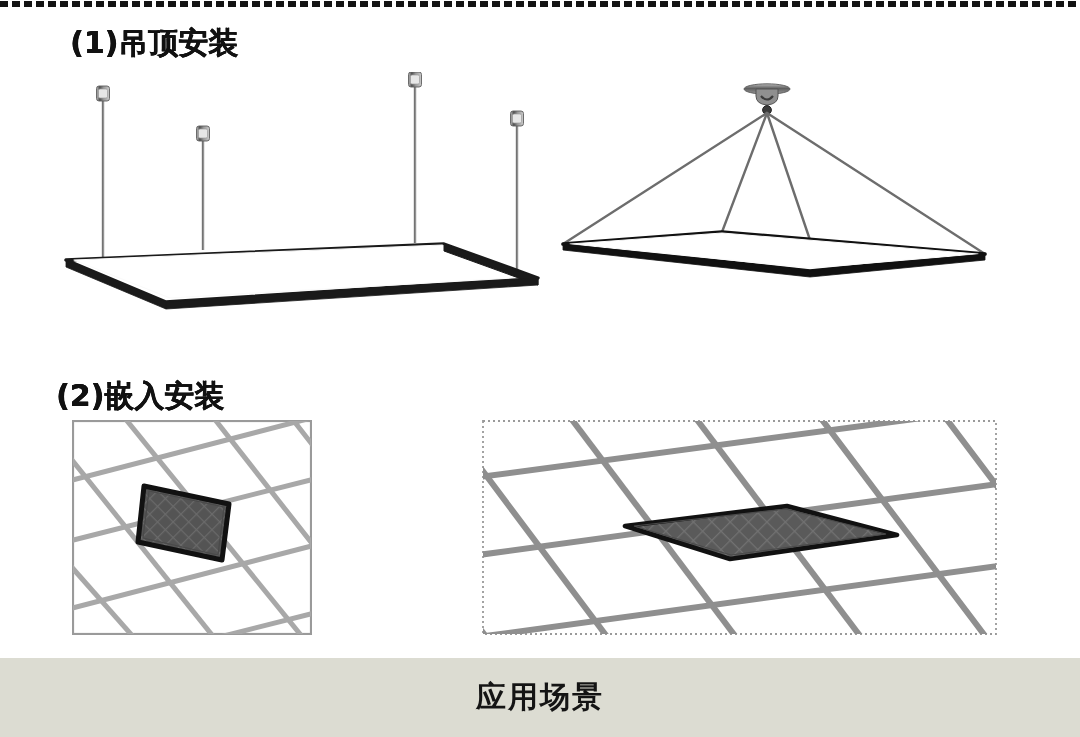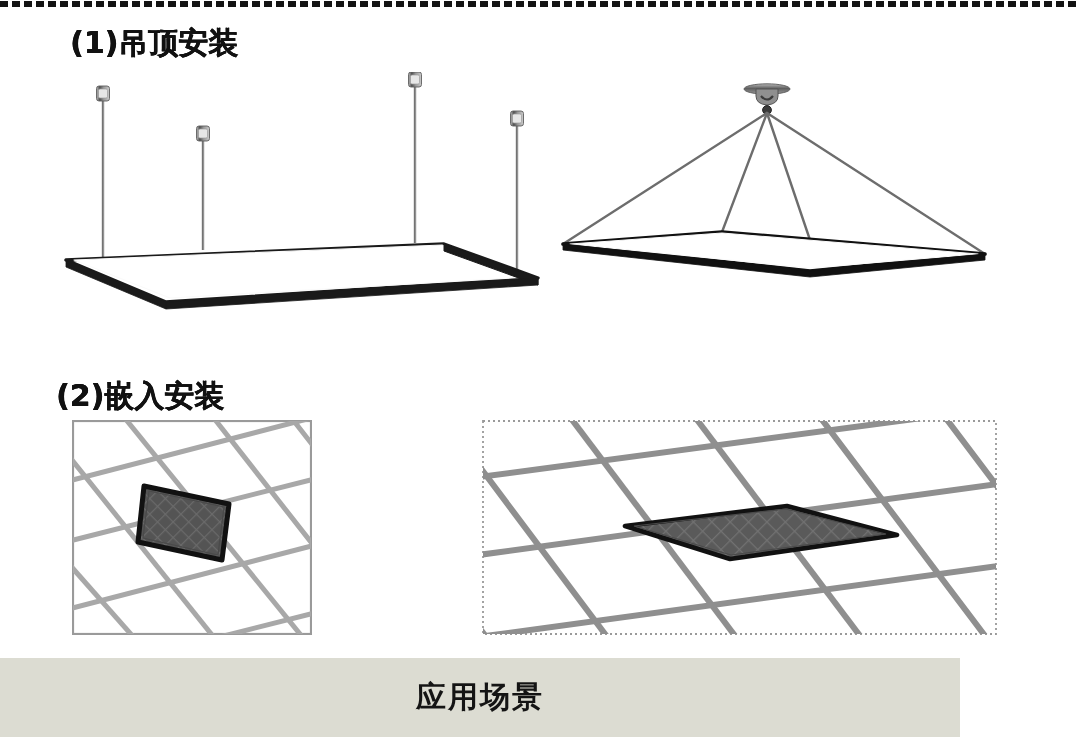--- a/index.html
+++ b/index.html
@@ -56,21 +56,21 @@
   #fig-recessed-small  { left: 72px;  top: 420px; width: 240px; height: 215px; }
   #fig-recessed-large  { left: 482px; top: 420px; width: 515px; height: 215px; }
 
   .figure-region svg { display: block; width: 100%; height: 100%; }
 
   
   .caption-band {
     position: absolute;
     left: 0;
     top: 658px;
-    width: 960px;
+    width: 1080px;
     height: 79px;
     background: #dcdcd2;
     display: flex;
     align-items: center;
     justify-content: center;
   }
   .caption-text {
     font-family: "DejaVu Sans", "Liberation Sans", sans-serif;
     font-weight: bold;
     font-size: 30px;

